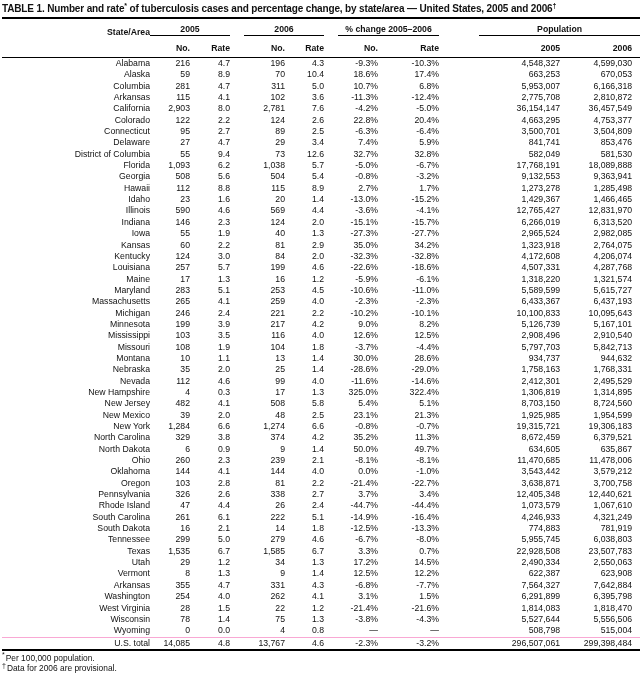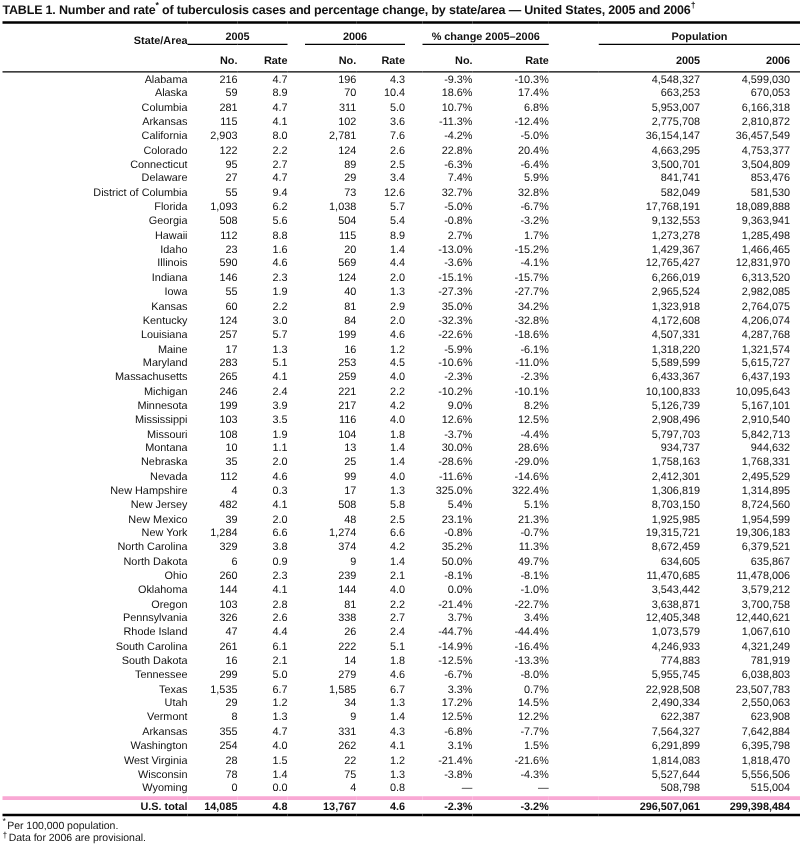--- a/index.html
+++ b/index.html
@@ -65,22 +65,22 @@
     border-bottom: 1px solid #000;
   }
   tbody td {
     height: 11.35px;
     line-height: 11.35px;
     text-align: right;
   }
   tbody td.state { text-align: right; margin-left: 12px; }
   tbody td:last-child, tr.sub th:last-child { padding-right: 8px; }
   tr.total td {
-    font-weight: bold;
-    border-top: 3px solid #f9a8d4;
+    font-weight: normal;
+    border-top: 1px solid #f9a8d4;
     border-bottom: 2px solid #000;
   }
   .foot {
     margin-top: 2px;
     font-size: 8.4px;
     line-height: 10.5px;
   }
   .fn sup { margin-right: 1px; }
 </style>
 </head>

